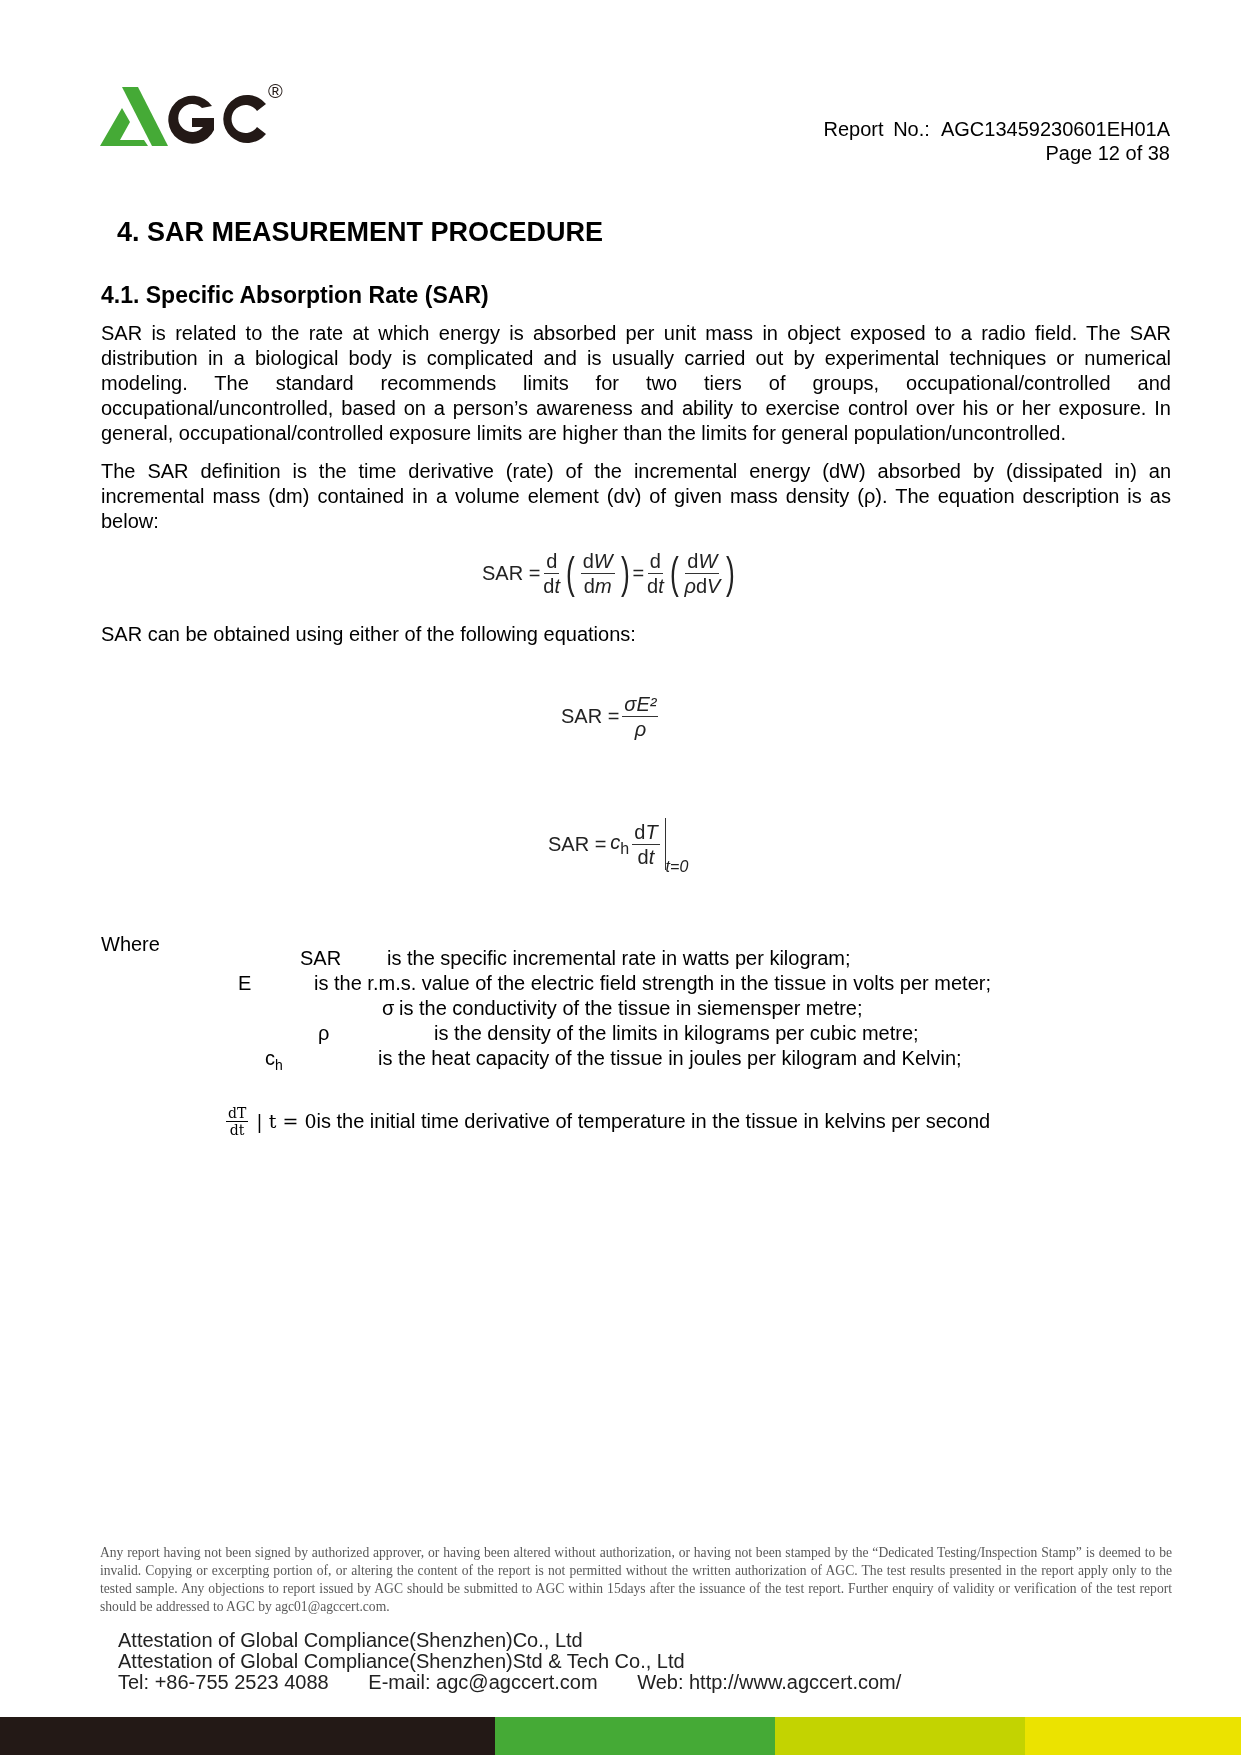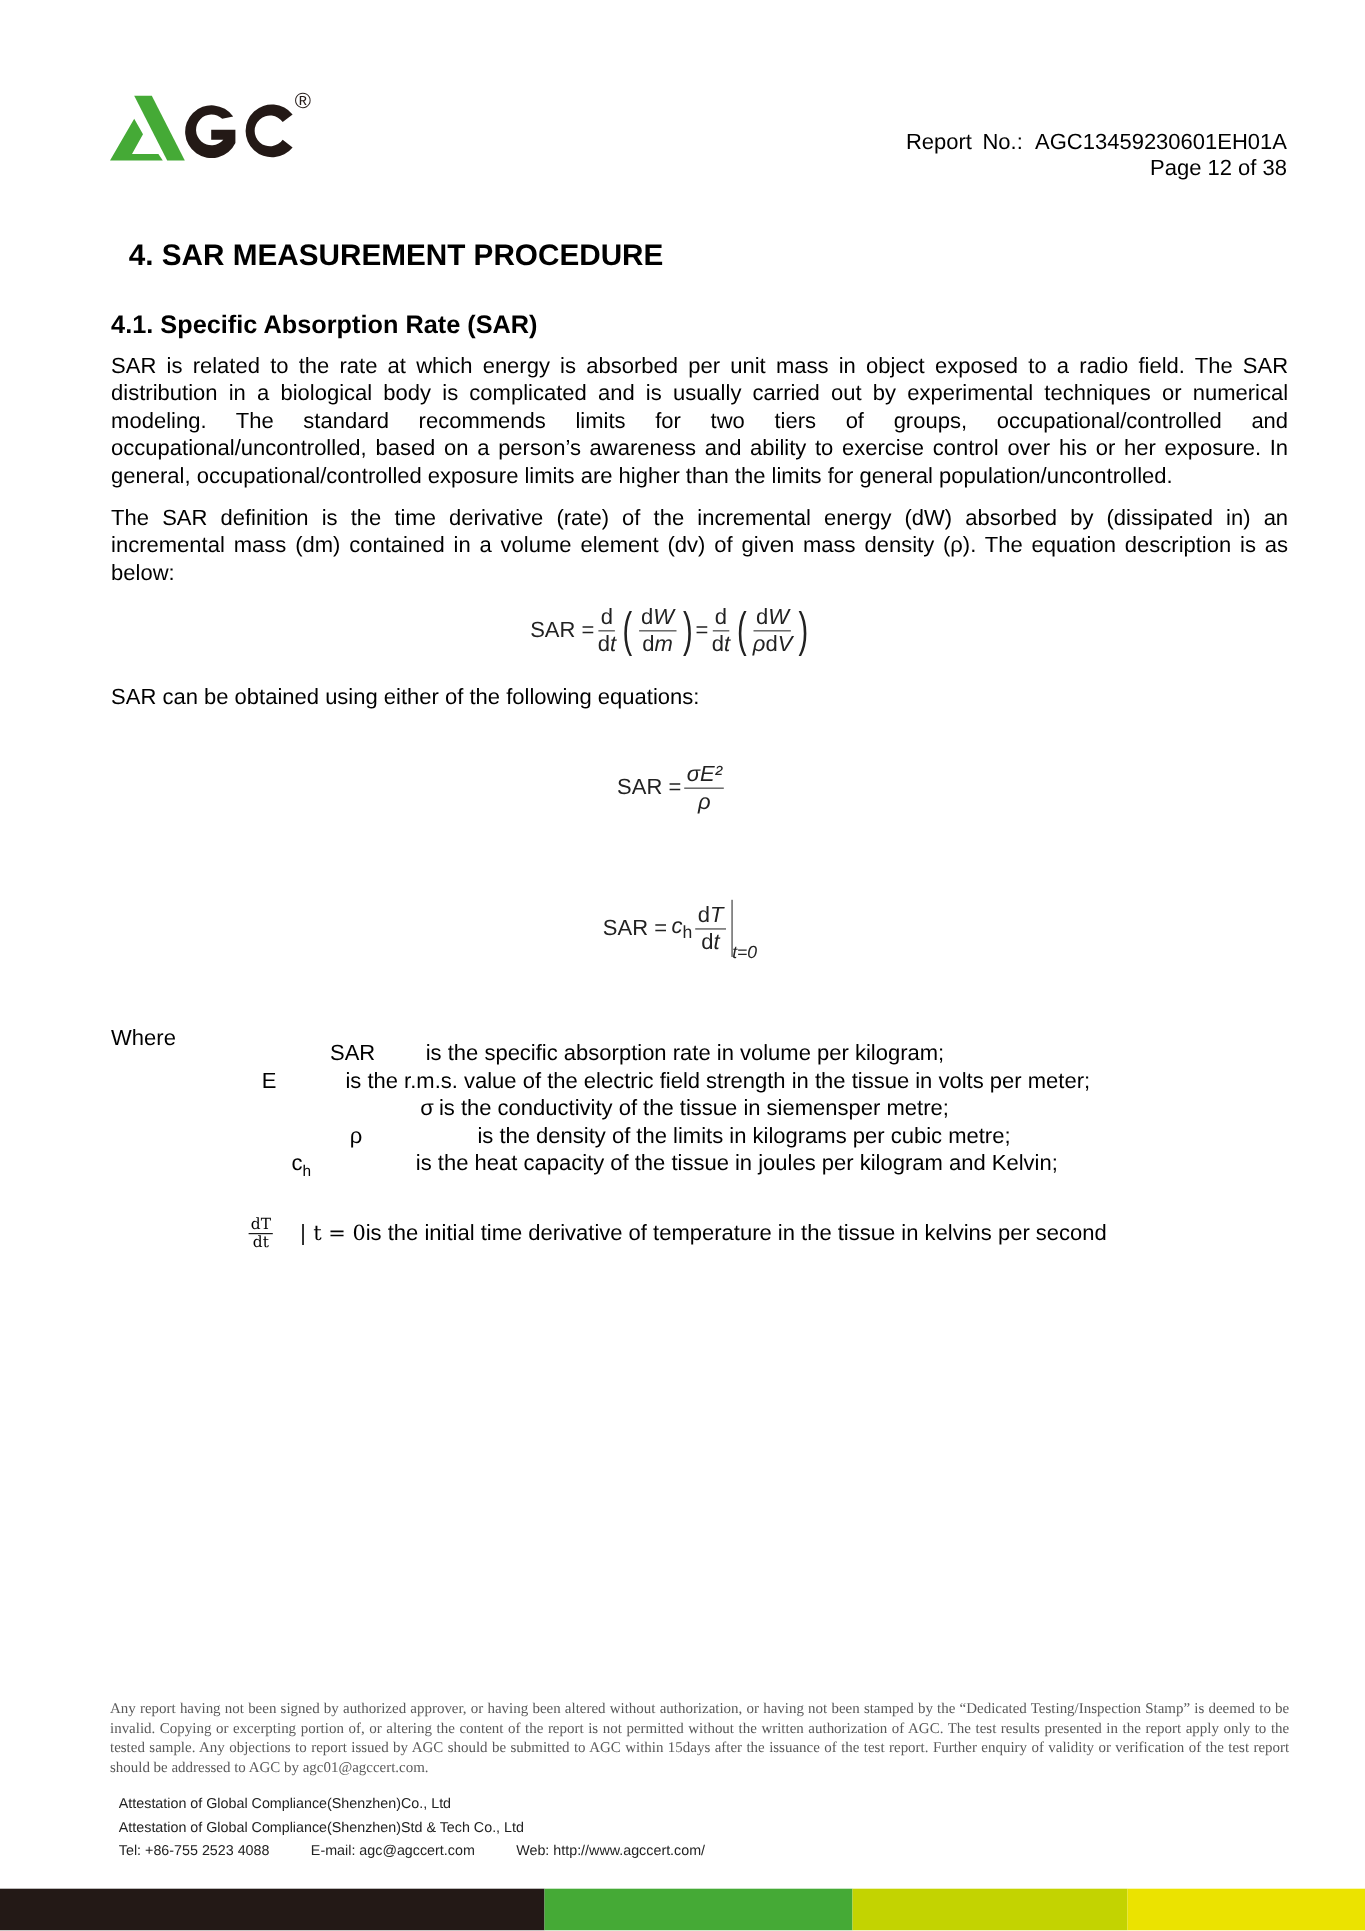--- a/index.html
+++ b/index.html
@@ -34,21 +34,21 @@
   .where { left: 101px; top: 933px; font-size: 20px; }
   .def { font-size: 20px; line-height: 25px; white-space: nowrap; }
   .def-sym { position: absolute; }
   .def-txt { position: absolute; }
   .dfrac { display: inline-flex; flex-direction: column; align-items: center; font-family: "DejaVu Serif", serif; font-size: 14px; }
   .dfrac .num { border-bottom: 1px solid #000; padding: 0 2px; line-height: 16px; }
   .dfrac .den { line-height: 16px; }
   .serif { font-family: "DejaVu Serif", serif; }
   
   .disclaimer { left: 100px; top: 1544px; width: 1072px; font-size: 13.6px; line-height: 18px; color: #595959; text-align: justify; font-family: Liberation Serif, serif; }
-  .company { left: 108px; font-size: 13px; line-height: 20px; color: #222; text-align: right; }
+  .company { left: 118px; font-size: 20px; line-height: 20px; color: #222; text-align: right; }
   .c1 { top: 1630px; } .c2 { top: 1651px; } .c3 { top: 1672px; }
   .c3 span { margin-right: 34px; }
   .bar { top: 1717px; height: 38px; }
   .bar1 { left: 0; width: 495px; background: #231916; }
   .bar2 { left: 495px; width: 280px; background: #45aa36; }
   .bar3 { left: 775px; width: 250px; background: #c3d301; }
   .bar4 { left: 1025px; width: 216px; background: #ebe300; }
 </style>
 </head>
 <body>
@@ -120,21 +120,21 @@
       <span class="den">d<span class="it">t</span></span>
     </span>
   <span class="eq-bar"></span>
   <span class="sub-t0">t=0</span>
 </div>
 
 <div class="abs where">Where</div>
 
 <div class="abs def" style="top:946px;left:0;">
   <span class="def-sym" style="left:300px;">SAR</span>
-  <span class="def-txt" style="left:387px;">is the specific absorption rate in volume per kilogram;</span>
+  <span class="def-txt" style="left:387px;">is the specific incremental rate in watts per kilogram;</span>
 </div>
 <div class="abs def" style="top:971px;left:0;">
   <span class="def-sym" style="left:238px;">E</span>
   <span class="def-txt" style="left:314px;">is the r.m.s. value of the electric field strength in the tissue in volts per meter;</span>
 </div>
 <div class="abs def" style="top:996px;left:0;">
   <span class="def-sym" style="left:382px;">σ</span>
   <span class="def-txt" style="left:399px;">is the conductivity of the tissue in siemensper metre;</span>
 </div>
 <div class="abs def" style="top:1021px;left:0;">
@@ -143,21 +143,21 @@
 </div>
 <div class="abs def" style="top:1046px;left:0;">
   <span class="def-sym" style="left:265px;"><span>c</span><sub style="font-size:14px;">h</sub></span>
   <span class="def-txt" style="left:378px;">is the heat capacity of the tissue in joules per kilogram and Kelvin;</span>
 </div>
 <div class="abs def" style="top:1105px;left:226px;display:flex;align-items:center;">
   <span class="dfrac">
       <span class="num">dT</span>
       <span class="den">dt</span>
     </span>
-  <span class="serif" style="margin-left:24px;font-size:19px;">| t = 0</span>
+  <span class="serif" style="margin-left:8px;font-size:19px;">| t = 0</span>
   <span>is the initial time derivative of temperature in the tissue in kelvins per second</span>
 </div>
 
 <div class="abs disclaimer">Any report having not been signed by authorized approver, or having been altered without authorization, or having not been stamped by the “Dedicated Testing/Inspection Stamp” is deemed to be invalid. Copying or excerpting portion of, or altering the content of the report is not permitted without the written authorization of AGC. The test results presented in the report apply only to the tested sample. Any objections to report issued by AGC should be submitted to AGC within 15days after the issuance of the test report. Further enquiry of validity or verification of the test report should be addressed to AGC by agc01@agccert.com.</div>
 <div class="abs company c1">Attestation of Global Compliance(Shenzhen)Co., Ltd</div>
 <div class="abs company c2">Attestation of Global Compliance(Shenzhen)Std &amp; Tech Co., Ltd</div>
 <div class="abs company c3">
   <span>Tel: +86-755 2523 4088</span>
   <span>E-mail: agc@agccert.com</span>
   <span>Web: http://www.agccert.com/</span>

